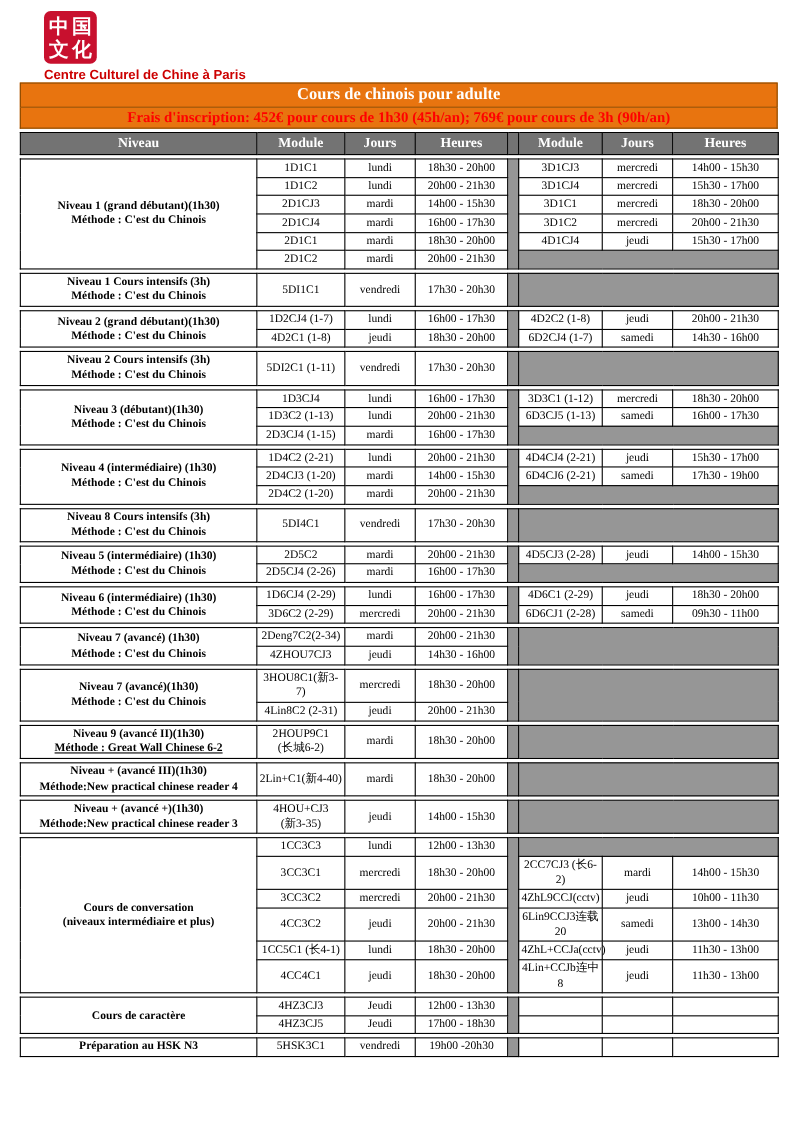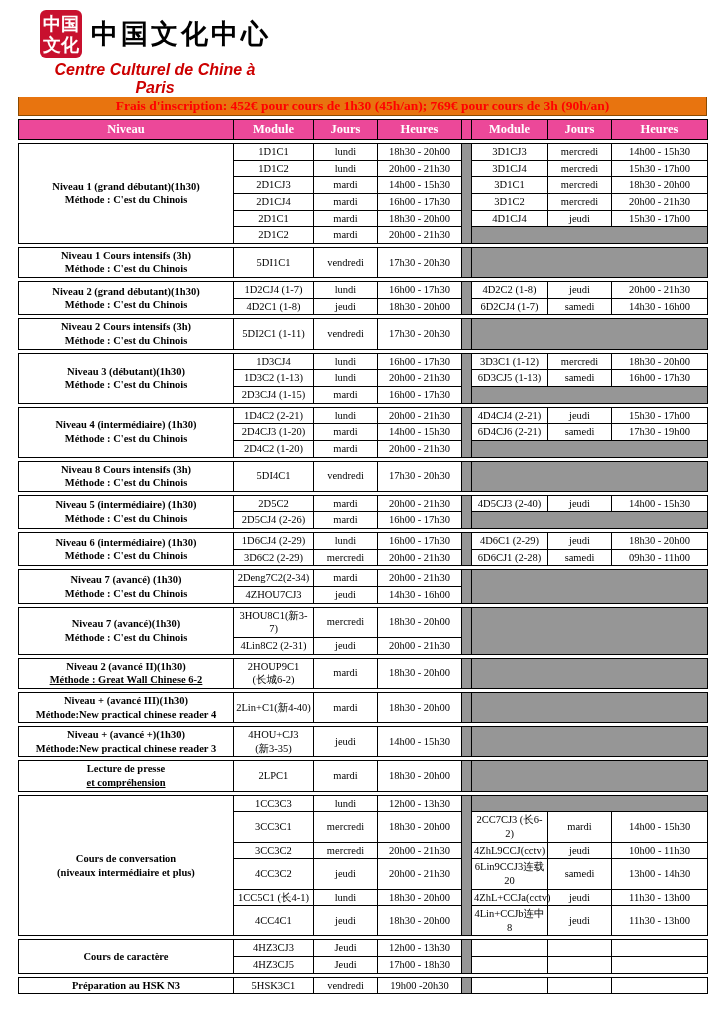--- a/index.html
+++ b/index.html
@@ -8,33 +8,33 @@
   .page { width:725px; min-height:1024px; padding:10px 18px 12px; }
 
   
   .logo-block { margin-left:22px; width:230px; }
   .logo-row { display:flex; align-items:center; gap:9px; }
   .seal { width:48px; height:48px; background:#C8102E; border-radius:6px;
           display:grid; grid-template-columns:1fr 1fr; grid-template-rows:1fr 1fr;
           color:#fff; font-weight:bold; font-size:18px; padding:3px; }
   .seal span { display:flex; align-items:center; justify-content:center; line-height:1; }
   .org-cn { font-size:27px; font-weight:bold; letter-spacing:3px; white-space:nowrap; }
-  .org-fr { color:#CC0000; font-weight:bold; font-size:16px; margin-top:3px;
-            font-family:"Liberation Sans", sans-serif; text-align:center;font-style:italic; }
+  .org-fr { color:#CC0000; font-weight:bold; font-size:12px; margin-top:3px;
+            font-family:"Liberation Sans", sans-serif; text-align:left; }
 
   .title { text-align:center; font-size:17px; font-weight:bold; margin:8px 0 7px; }
 
   .banner1 { width:689px; background:#E8740F; color:#fff; text-align:center;
              font-weight:bold; font-size:15px; padding:2px 0; border:1px solid #8a4a00; }
   .banner2 { width:689px; background:#E8740F; color:#FF0000; text-align:center;
              font-weight:bold; font-size:13.5px; padding:1px 0; border:1px solid #8a4a00; border-top:none; }
 
   table { border-collapse:collapse; table-layout:fixed; width:689px; }
   .hdr { margin-top:3px; }
-  .hdr th { background:#ec4899; color:#fff; font-size:12.5px; font-weight:bold;
+  .hdr th { background:#737373; color:#fff; font-size:12.5px; font-weight:bold;
             border:1px solid #000; padding:2px 0; }
   .hdr th.sep-h { border-left:none; border-right:none; }
 
   .grp { margin-top:3px; }
   .grp td { border:1px solid #000; font-size:10.5px; text-align:center;
             padding:1px 2px; vertical-align:middle; line-height:1.3; height:16px; }
   .grp td.niveau { font-weight:bold; }
   .grp td.module { white-space:pre-line; }
   .grp td.sep, .grp td.greyfill { background:#969696; }
   .u { text-decoration:underline; }
@@ -45,26 +45,26 @@
 <div class="page">
 
   <div class="logo-block">
     <div class="logo-row">
       <div class="seal">
         <span>中</span>
         <span>国</span>
         <span>文</span>
         <span>化</span>
       </div>
-      <div class="org-cn">中国文化中心</div>
     </div>
     <div class="org-fr">Centre Culturel de Chine à Paris</div>
   </div>
 
 
+  <div class="banner1">Cours de chinois  pour adulte</div>
   <div class="banner2">Frais d'inscription: 452€ pour cours de 1h30 (45h/an);  769€ pour cours de 3h (90h/an)</div>
 
   <table class="hdr">
     <colgroup>
       <col style="width:215px">
         <col style="width:80px">
         <col style="width:64px">
         <col style="width:84px">
       <col style="width:10px">
         <col style="width:76px">
@@ -357,21 +357,21 @@
         <tbody>
           <tr>
             <td class="niveau" rowspan="2">
               <div>Niveau 5 (intermédiaire) (1h30)</div>
               <div>Méthode : C'est du Chinois</div>
             </td>
             <td class="module">2D5C2</td>
             <td>mardi</td>
             <td>20h00 - 21h30</td>
             <td class="sep" rowspan="2"></td>
-            <td class="module">4D5CJ3 (2-40)</td>
+            <td class="module">4D5CJ3 (2-28)</td>
             <td>jeudi</td>
             <td>14h00 - 15h30</td>
           </tr>
           <tr>
             <td class="module">2D5CJ4 (2-26)</td>
             <td>mardi</td>
             <td>16h00 - 17h30</td>
             <td class="greyfill" colspan="3"></td>
           </tr>
         </tbody>
@@ -478,21 +478,21 @@
           <col style="width:64px">
           <col style="width:84px">
           <col style="width:10px">
           <col style="width:76px">
           <col style="width:64px">
           <col style="width:96px">
         </colgroup>
         <tbody>
           <tr>
             <td class="niveau" rowspan="1">
-              <div>Niveau 2 (avancé II)(1h30)</div>
+              <div>Niveau 9 (avancé II)(1h30)</div>
               <div class="u">Méthode : Great Wall Chinese 6-2</div>
             </td>
             <td class="module">2HOUP9C1
 (长城6-2)</td>
             <td>mardi</td>
             <td>18h30 - 20h00</td>
             <td class="sep" rowspan="1"></td>
             <td class="greyfill" colspan="3" rowspan="1"></td>
           </tr>
         </tbody>
@@ -536,45 +536,20 @@
         <tbody>
           <tr>
             <td class="niveau" rowspan="1">
               <div>Niveau + (avancé +)(1h30)</div>
               <div>Méthode:New practical chinese reader 3</div>
             </td>
             <td class="module">4HOU+CJ3
 (新3-35)</td>
             <td>jeudi</td>
             <td>14h00 - 15h30</td>
-            <td class="sep" rowspan="1"></td>
-            <td class="greyfill" colspan="3" rowspan="1"></td>
-          </tr>
-        </tbody>
-      </table>
-      <table class="grp">
-        <colgroup>
-          <col style="width:215px">
-          <col style="width:80px">
-          <col style="width:64px">
-          <col style="width:84px">
-          <col style="width:10px">
-          <col style="width:76px">
-          <col style="width:64px">
-          <col style="width:96px">
-        </colgroup>
-        <tbody>
-          <tr>
-            <td class="niveau" rowspan="1">
-              <div>Lecture de presse</div>
-              <div class="u">et compréhension</div>
-            </td>
-            <td class="module">2LPC1</td>
-            <td>mardi</td>
-            <td>18h30 - 20h00</td>
             <td class="sep" rowspan="1"></td>
             <td class="greyfill" colspan="3" rowspan="1"></td>
           </tr>
         </tbody>
       </table>
       <table class="grp">
         <colgroup>
           <col style="width:215px">
           <col style="width:80px">
           <col style="width:64px">

